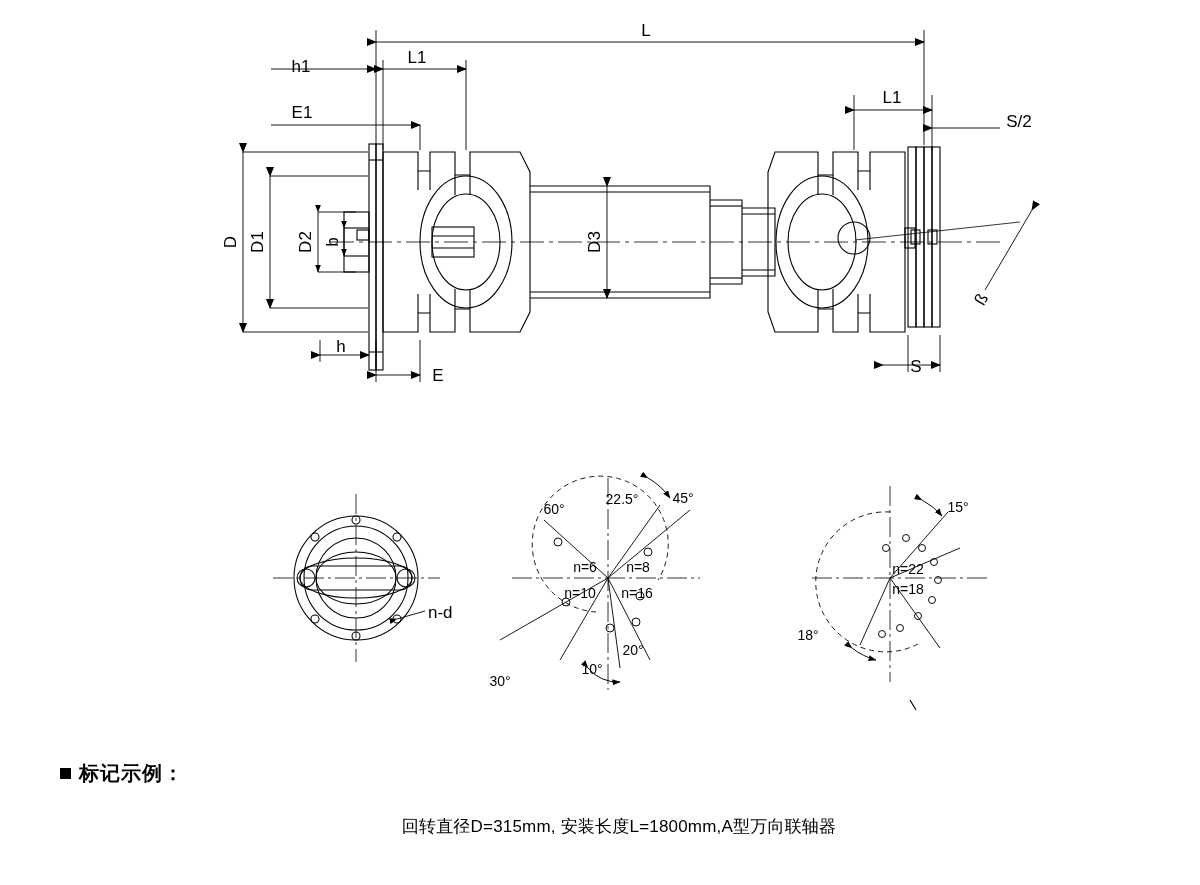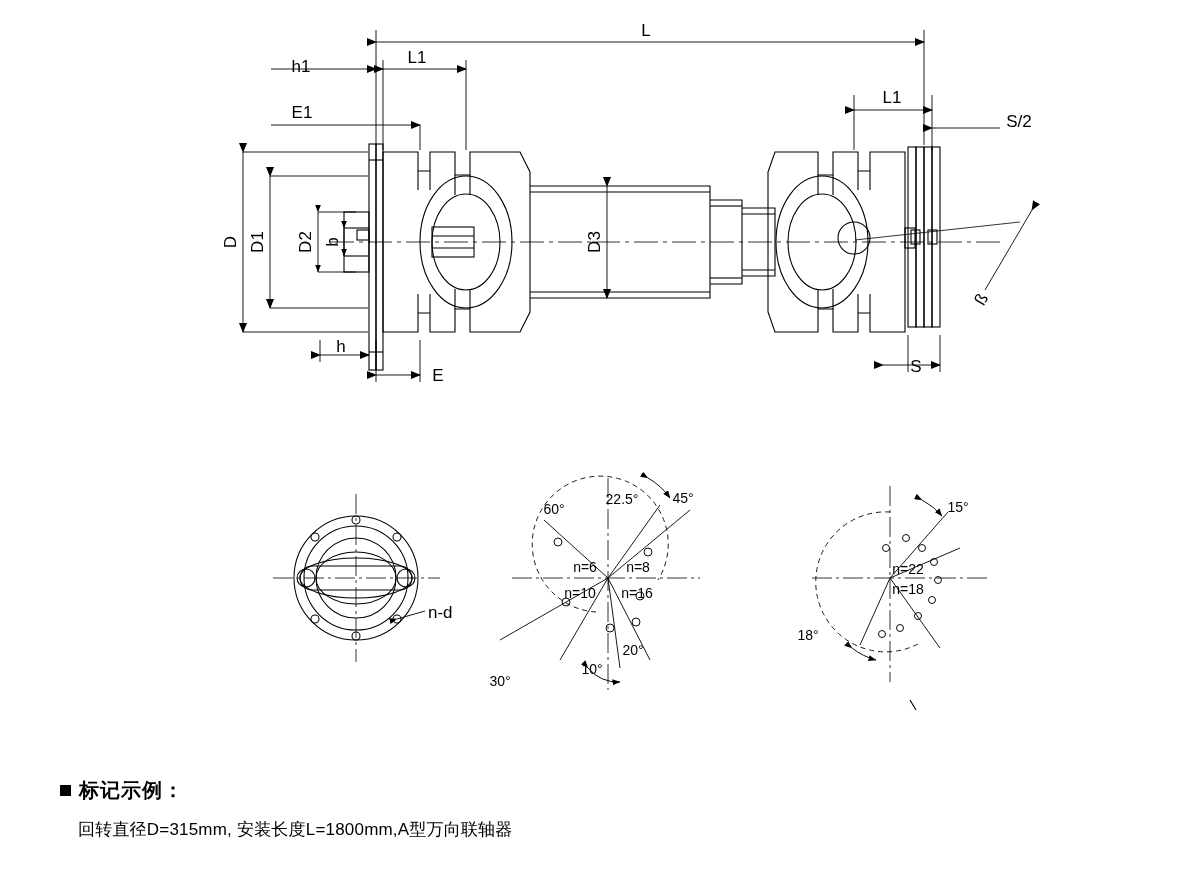--- a/index.html
+++ b/index.html
@@ -1,24 +1,24 @@
 <!DOCTYPE html>
 <html><head>
 <meta charset="utf-8">
 <style>
   html,body{margin:0;padding:0;background:#ffffff;}
   body{width:1200px;height:885px;position:relative;font-family:"Liberation Sans",sans-serif;color:#000;}
   #page{position:absolute;left:0;top:0;width:1200px;height:885px;overflow:hidden;}
   svg{display:block;}
   .lbl{font-family:"Liberation Sans",sans-serif;font-size:17px;fill:#000;}
   .lbl-sm{font-family:"Liberation Sans",sans-serif;font-size:14px;fill:#000;}
-  .notes{position:absolute;left:60px;top:777px;width:1100px;}
+  .notes{position:absolute;left:60px;top:760px;width:1100px;text-align:center;}
   .notes .hd{font-size:20px;font-weight:bold;letter-spacing:1px;display:flex;align-items:center;gap:8px;}
   .notes .sq{display:inline-block;width:11px;height:11px;background:#000;}
-  .notes .ln{font-size:17px;margin-top:14px;margin-left:18px;letter-spacing:0.2px;}
+  .notes .ln{font-size:17px;margin-top:28px;margin-left:18px;letter-spacing:0.2px;}
 </style>
 </head>
 <body>
 
 <div id="page">
 
   <svg width="1200" height="885" viewBox="0 0 1200 885">
     <defs>
       <marker id="ah" markerWidth="10" markerHeight="8" refX="9" refY="4" orient="auto" markerUnits="userSpaceOnUse">
         <path d="M0,0 L10,4 L0,8 z" fill="#000"></path>

